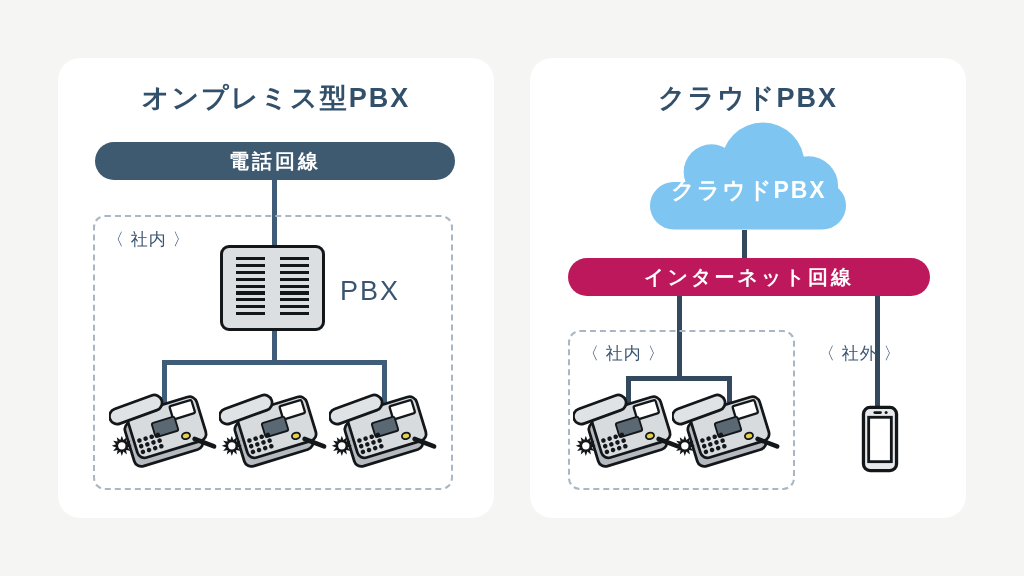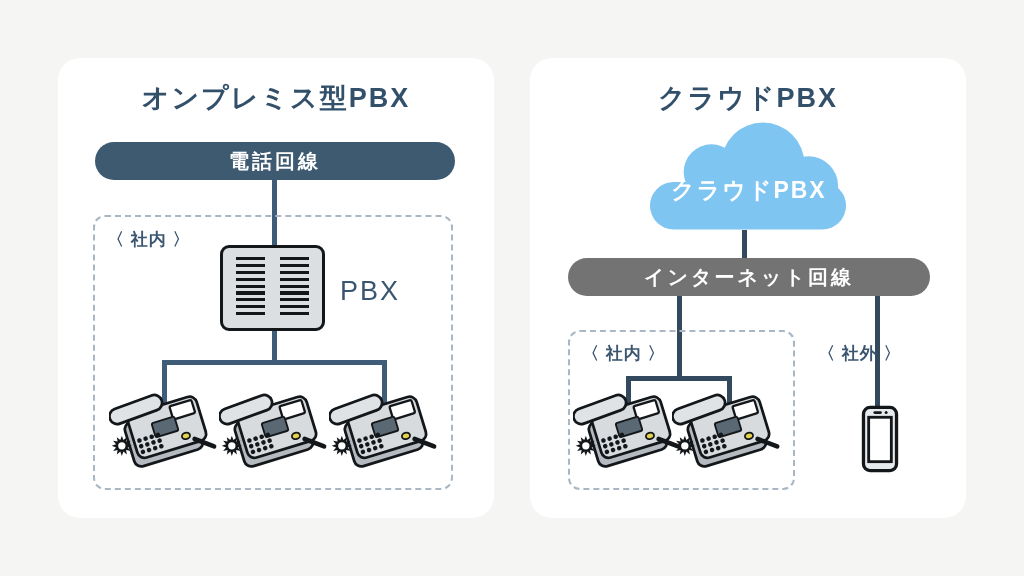--- a/index.html
+++ b/index.html
@@ -22,31 +22,31 @@
     text-align:center; font-size:27px; font-weight:bold;
     color:#33506b; letter-spacing:2px;
   }
 
   .pill {
     position:absolute; height:38px; border-radius:19px;
     display:flex; align-items:center; justify-content:center;
     color:#ffffff; font-size:20px; font-weight:bold; letter-spacing:3px;
   }
   .pill-dark { background:#3d5a71;text-align:right; }
-  .pill-blue { background:#737373; }
+  .pill-blue { background:#be185d; }
 
   .line { position:absolute; }
   .line-left  { background:#3f5d79; }
   .line-right { background:#33495e; }
 
   .dashed-box {
     position:absolute; border:2px dashed #a9b7c4; border-radius:12px;
   }
   .area-label {
-    position:absolute; font-size:17px; font-weight:bold; color:#3a5570;
+    position:absolute; font-size:17px; font-weight:normal; color:#3a5570;
     letter-spacing:1px; white-space:nowrap;
   }
 
   
   .pbx-device {
     position:absolute; left:162px; top:187px; width:105px; height:86px;
     background:#dcdfe2; border:3px solid #14171a; border-radius:9px;
     display:flex; justify-content:center; align-items:center; gap:15px;
   }
   .pbx-col {

